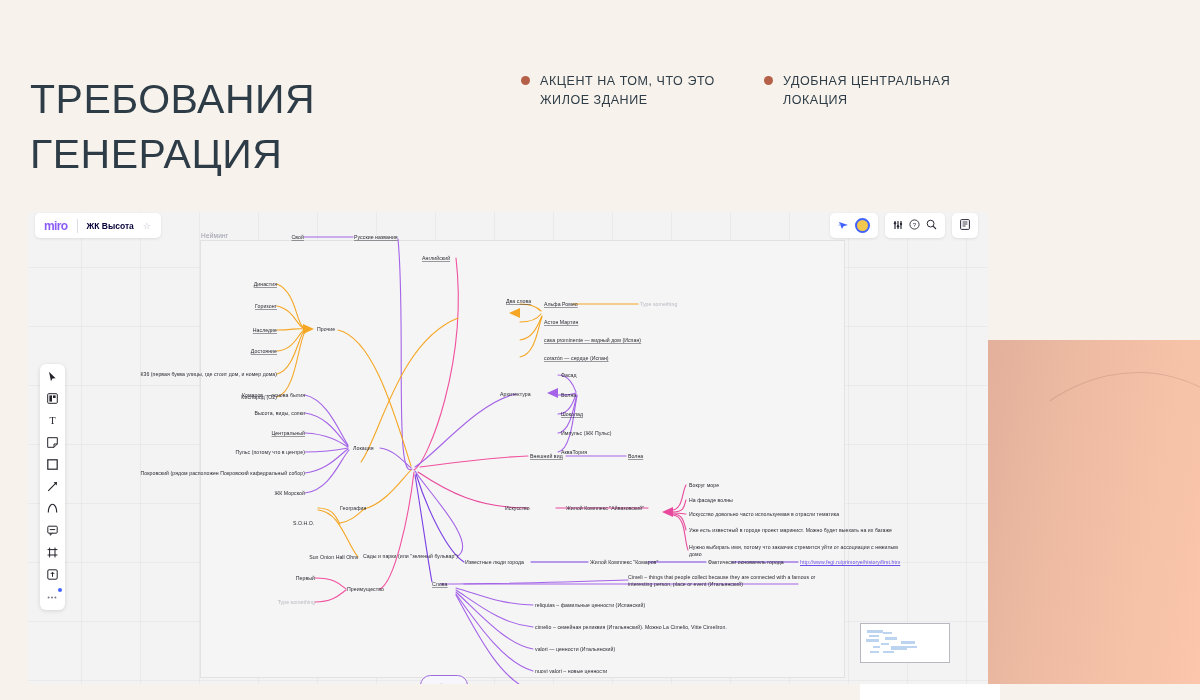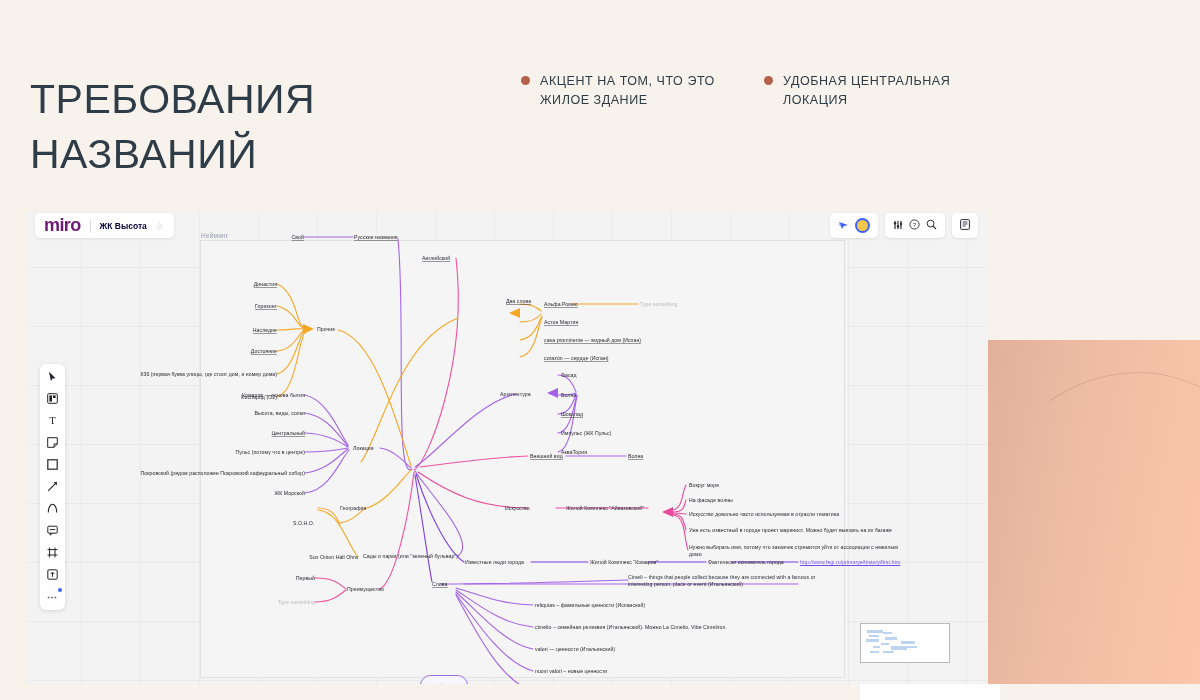--- a/index.html
+++ b/index.html
@@ -86,21 +86,21 @@
   .miro-topbar {
     position: absolute; left: 0; top: 0; width: 960px; height: 30px;
   }
   .miro-brand-pill {
     position: absolute; left: 7px; top: 1px; height: 25px;
     display: flex; align-items: center; gap: 9px;
     background: #ffffff; border-radius: 5px; padding: 0 10px 0 9px;
     box-shadow: 0 1px 3px rgba(0,0,0,0.09);
   }
   .miro-word {
-    font-weight: 700; font-size: 18px; letter-spacing: -0.6px; color: #701a75;
+    font-weight: 700; font-size: 12px; letter-spacing: -0.6px; color: #8b5cf6;
   }
   .miro-div { width: 1px; height: 14px; background: #dcdce4; }
   .miro-board-name { font-size: 8.5px; font-weight: 700; color: #050038; }
   .miro-star { font-size: 9px; color: #b9b9c6; }
 
   .miro-tools-right {
     position: absolute; right: 10px; top: 1px;
     display: flex; align-items: center; gap: 7px;
   }
   .tool-group {
@@ -180,21 +180,21 @@
   .mm-blob { position: absolute; background: #bcd4f0; }
 </style>
 </head>
 <body>
 
 <div class="stage">
 
 
   <div class="headline">
     <span>ТРЕБОВАНИЯ</span>
-    <span>НАЗВАНИЙ</span>
+    <span>ГЕНЕРАЦИЯ</span>
   </div>
 
   <div class="req">
     <div class="req-list">
       <div class="req-item">
         <span class="bullet"></span>
         <span class="req-text">АКЦЕНТ НА ТОМ, ЧТО ЭТО ЖИЛОЕ ЗДАНИЕ</span>
       </div>
       <div class="req-item">
         <span class="bullet"></span>

